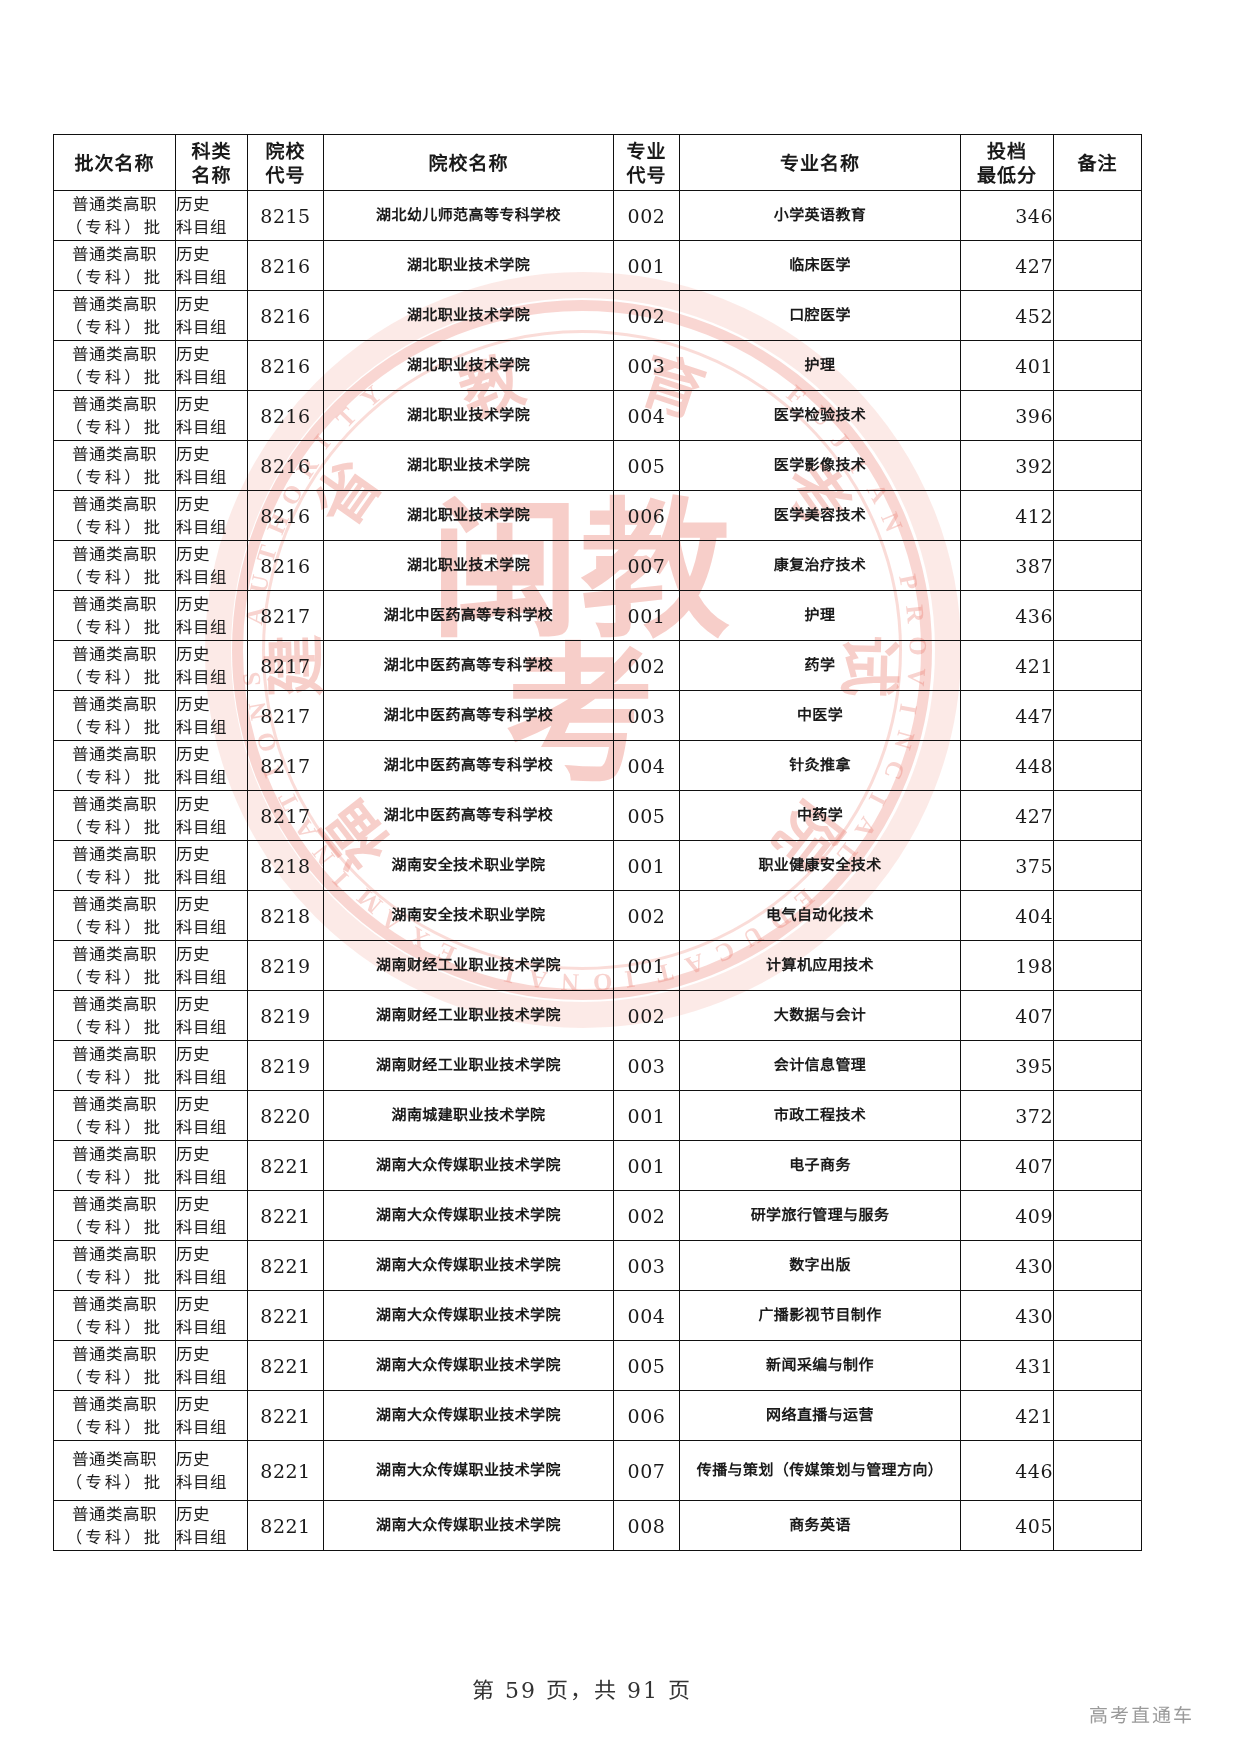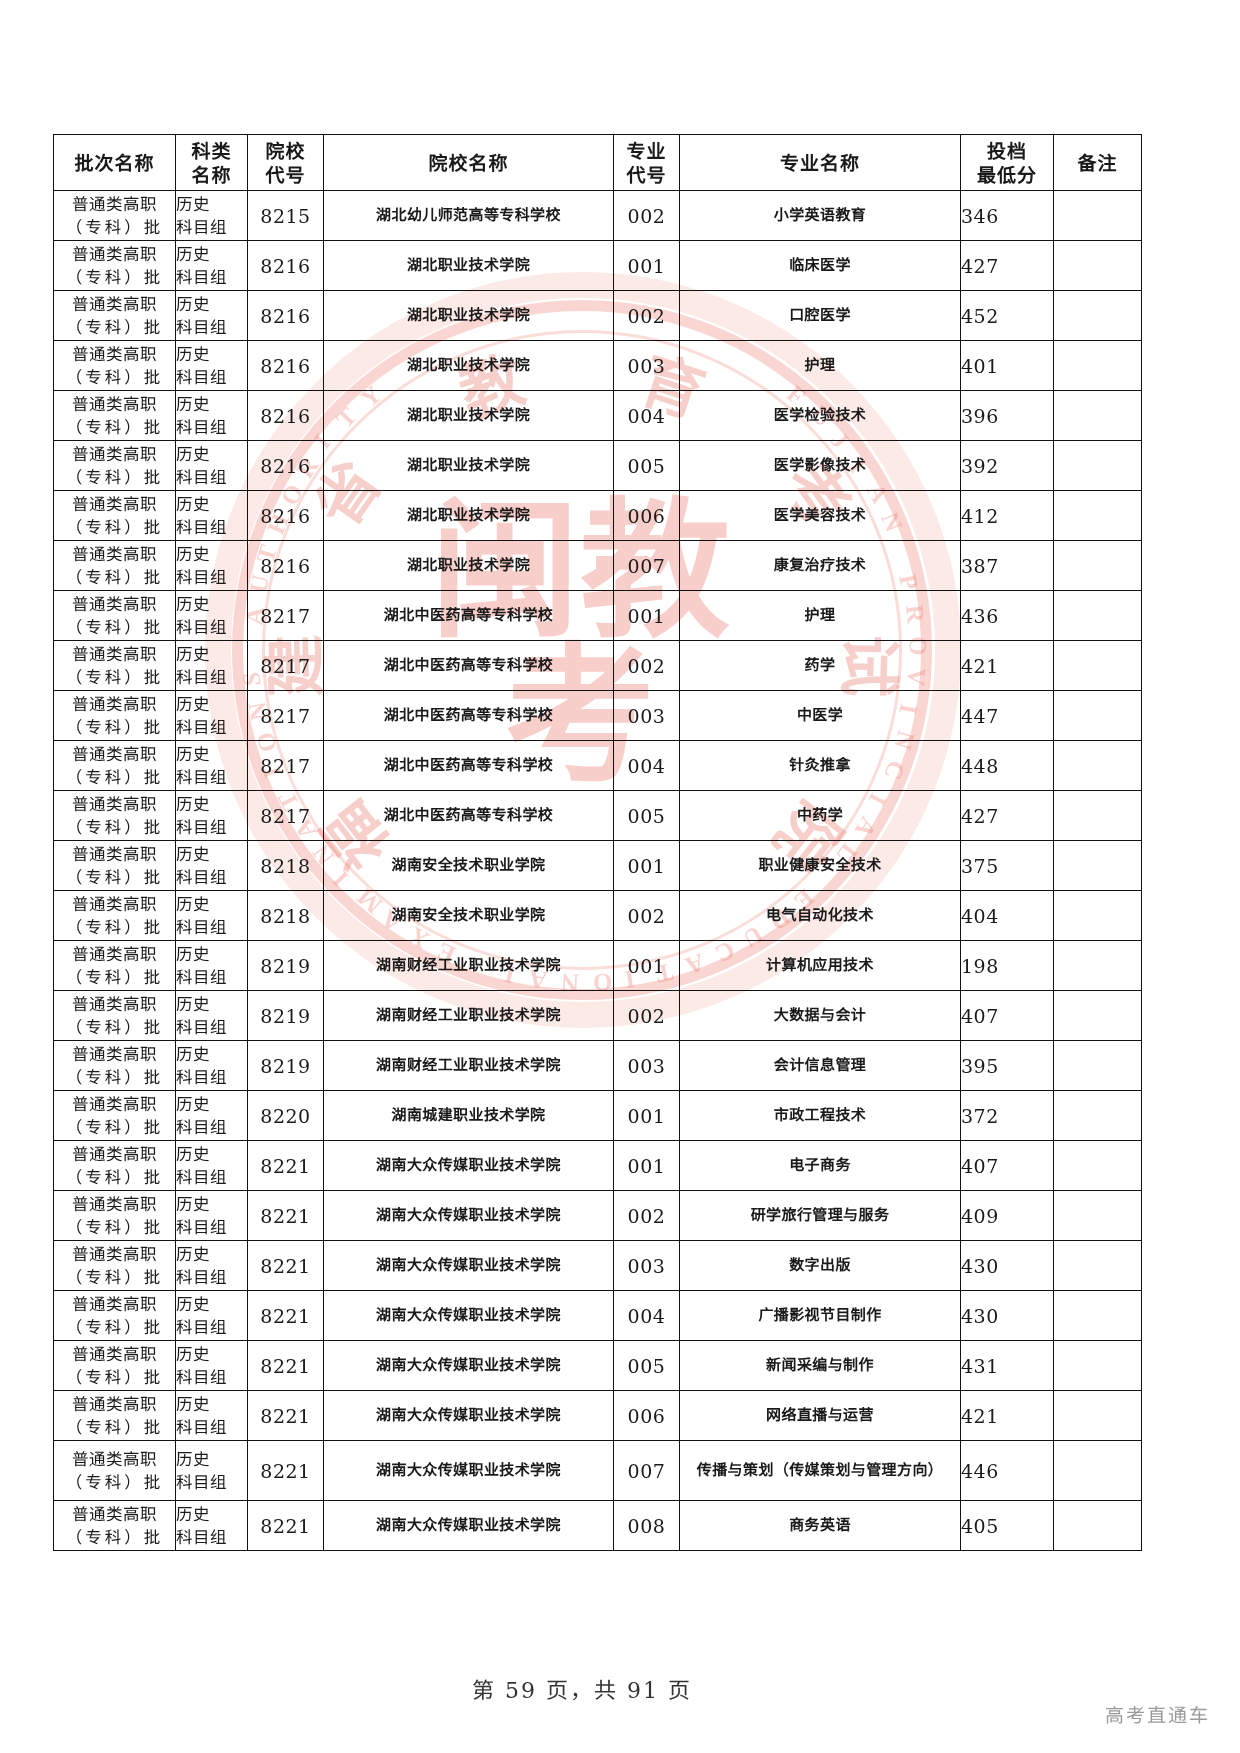--- a/index.html
+++ b/index.html
@@ -165,21 +165,21 @@
   }
   td.school, td.major {
     text-align: center;
     font-size: 15px;
     padding-left: 9px;
     letter-spacing: 0.4px;
     line-height: 25px;
     font-weight: bold;
   }
   td.score {
-    text-align: left;
+    text-align: right;
     font-size: 19px;
     letter-spacing: 0.5px;
   }
   td.note { }
   tr.data-row { height: 50px; }
   tr.data-row.tall { height: 60px; }
 
   
   #footer {
     position: absolute;
@@ -188,21 +188,21 @@
     width: 1164px;
     text-align: center;
     font-size: 22px;
     letter-spacing: 2px;
     color: #333333;
     z-index: 10;
     font-family: "DejaVu Serif", "Liberation Serif", serif;
   }
   #brand {
     position: absolute;
-    right: 30px;
+    right: 46px;
     top: 1700px;
     font-size: 19px;
     color: #9a9a9a;
     letter-spacing: 2px;
     font-family: "DejaVu Sans", "Liberation Sans", sans-serif;
     z-index: 10;
   }
 </style>
 </head>
 <body>

